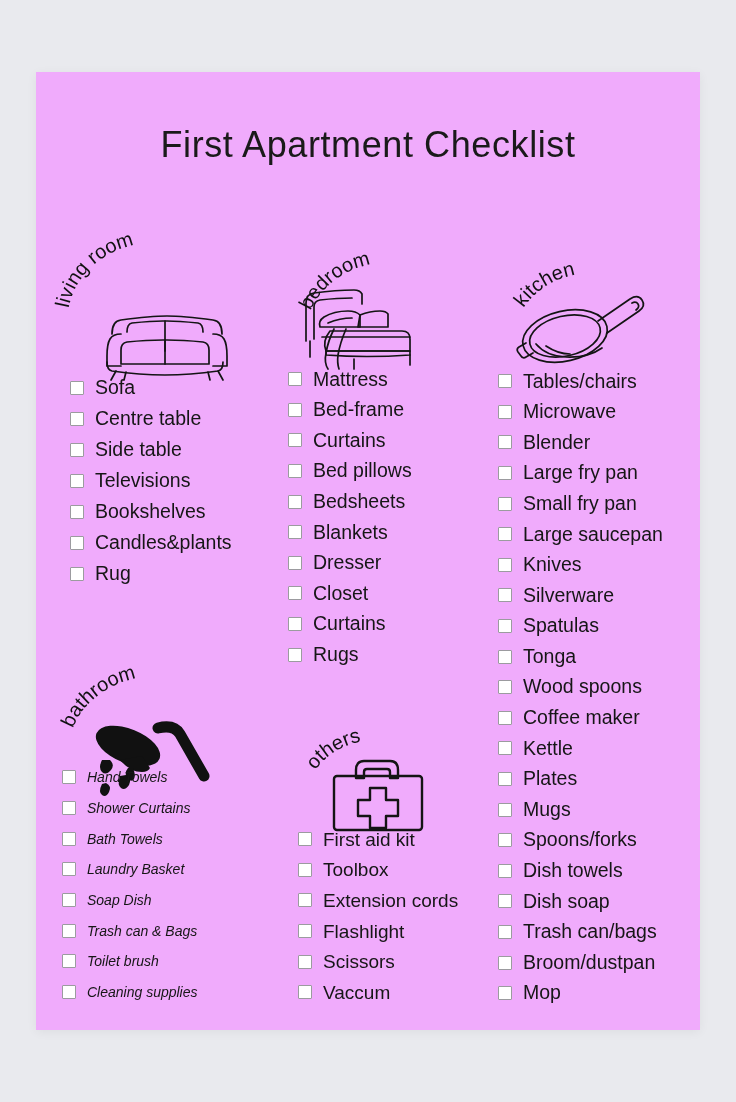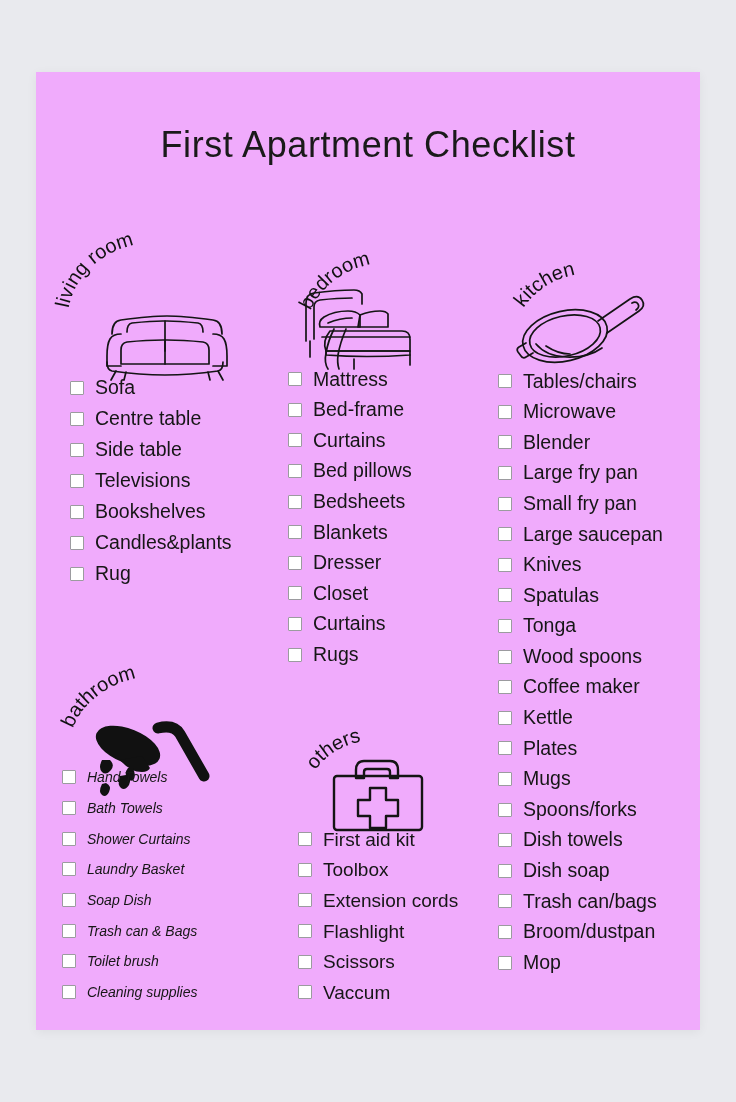--- a/index.html
+++ b/index.html
@@ -238,20 +238,24 @@
       <div class="row">
         <span class="cbox"></span>
         <span class="row-label">Large saucepan</span>
       </div>
       <div class="row">
         <span class="cbox"></span>
         <span class="row-label">Knives</span>
       </div>
       <div class="row">
         <span class="cbox"></span>
+        <span class="row-label">Silverware</span>
+      </div>
+      <div class="row">
+        <span class="cbox"></span>
         <span class="row-label">Spatulas</span>
       </div>
       <div class="row">
         <span class="cbox"></span>
         <span class="row-label">Tonga</span>
       </div>
       <div class="row">
         <span class="cbox"></span>
         <span class="row-label">Wood spoons</span>
       </div>
@@ -317,25 +321,25 @@
     </div>
   </div>
 
   <div class="list" id="list-bathroom" style="left:26px; top:690px; width:250px;">
       <div class="row">
         <span class="cbox"></span>
         <span class="row-label">Hand Towels</span>
       </div>
       <div class="row">
         <span class="cbox"></span>
+        <span class="row-label">Shower Curtains</span>
+      </div>
+      <div class="row">
+        <span class="cbox"></span>
         <span class="row-label">Bath Towels</span>
-      </div>
-      <div class="row">
-        <span class="cbox"></span>
-        <span class="row-label">Shower Curtains</span>
       </div>
       <div class="row">
         <span class="cbox"></span>
         <span class="row-label">Laundry Basket</span>
       </div>
       <div class="row">
         <span class="cbox"></span>
         <span class="row-label">Soap Dish</span>
       </div>
       <div class="row">

